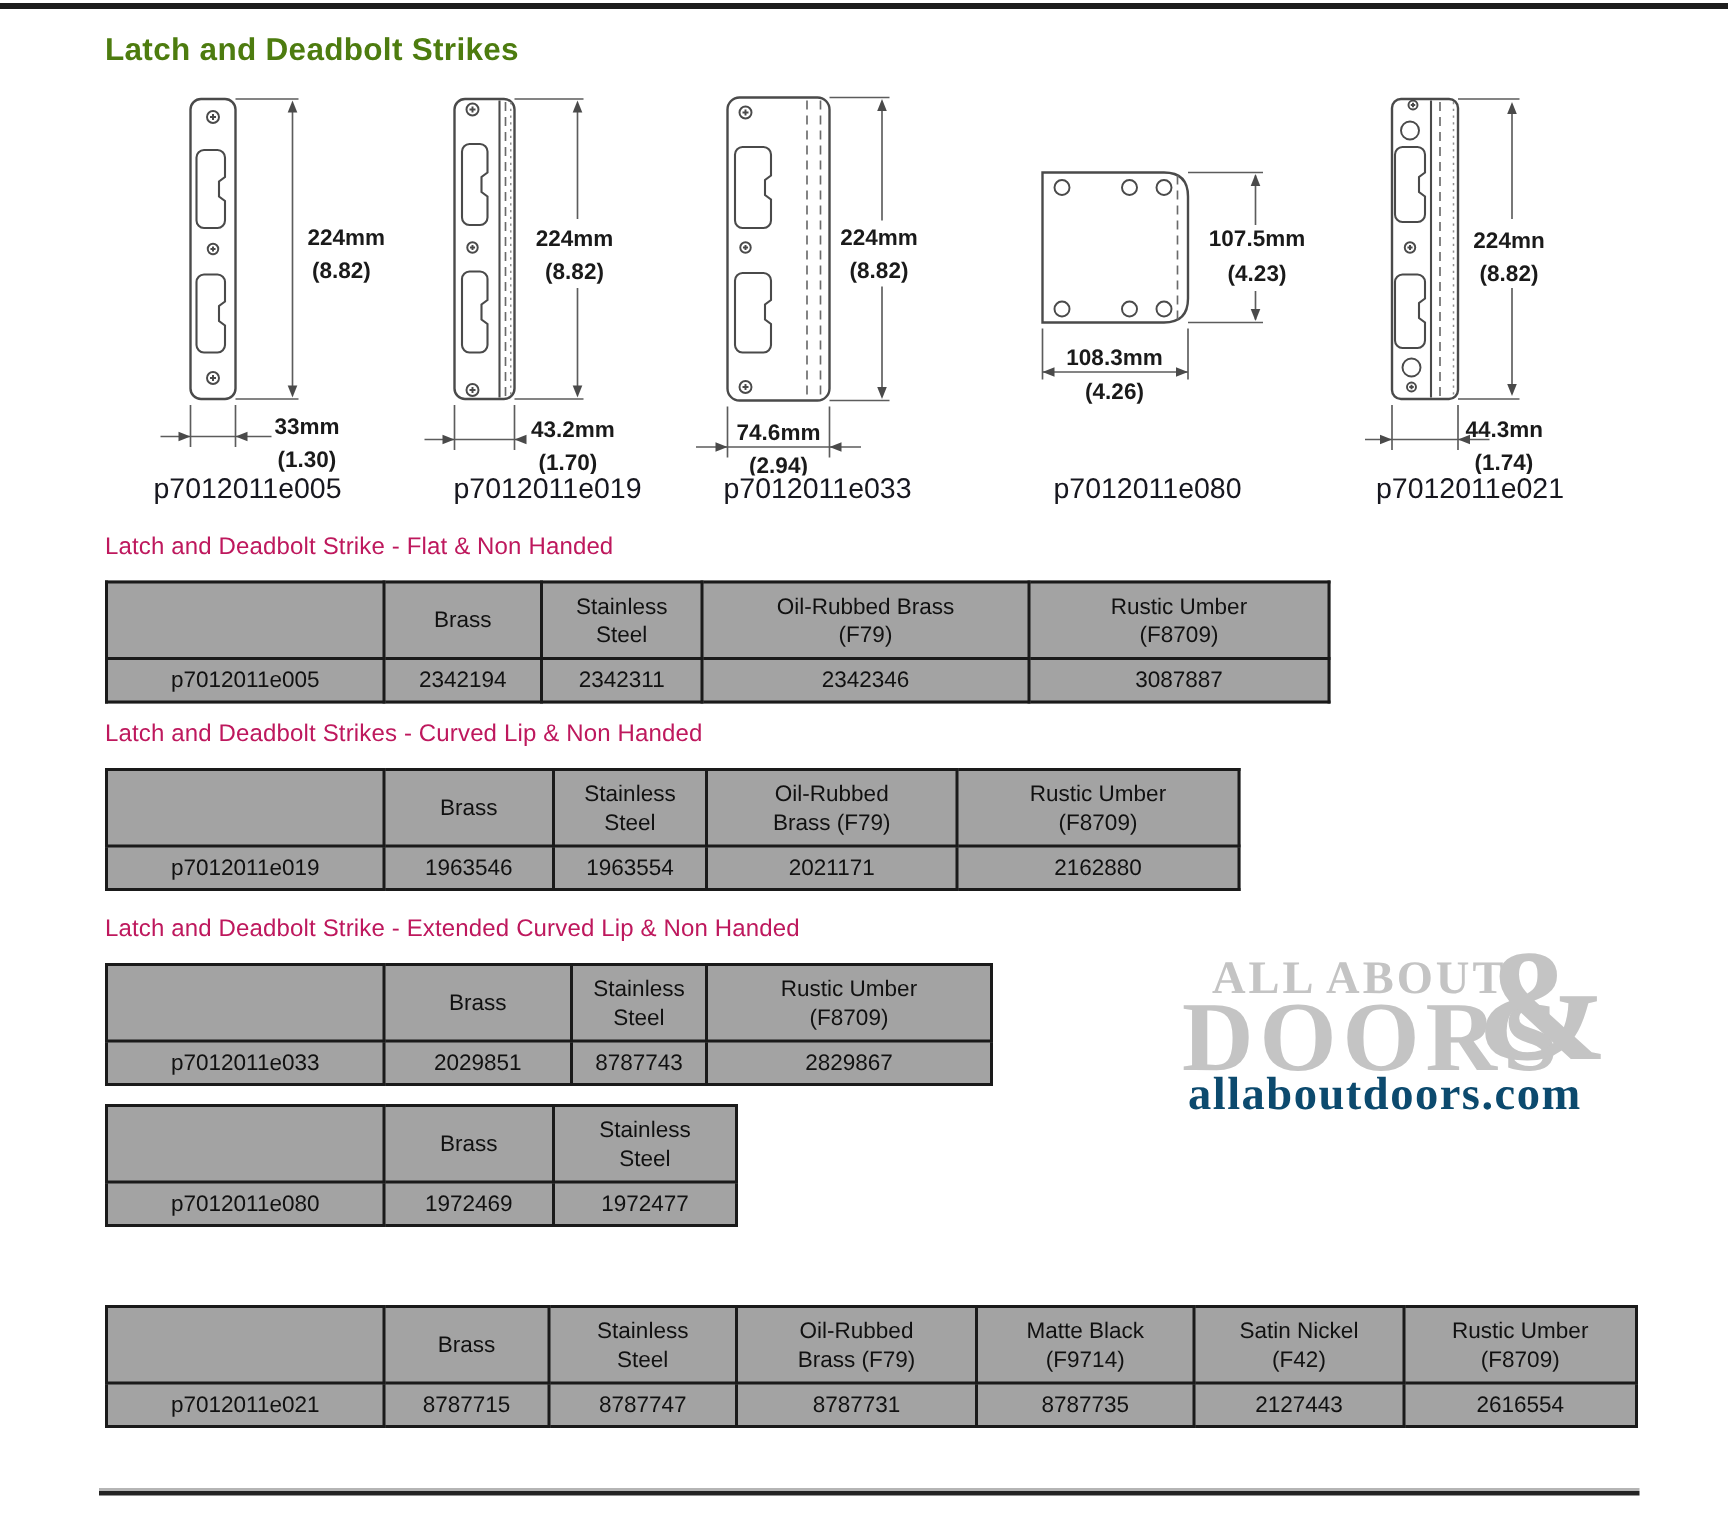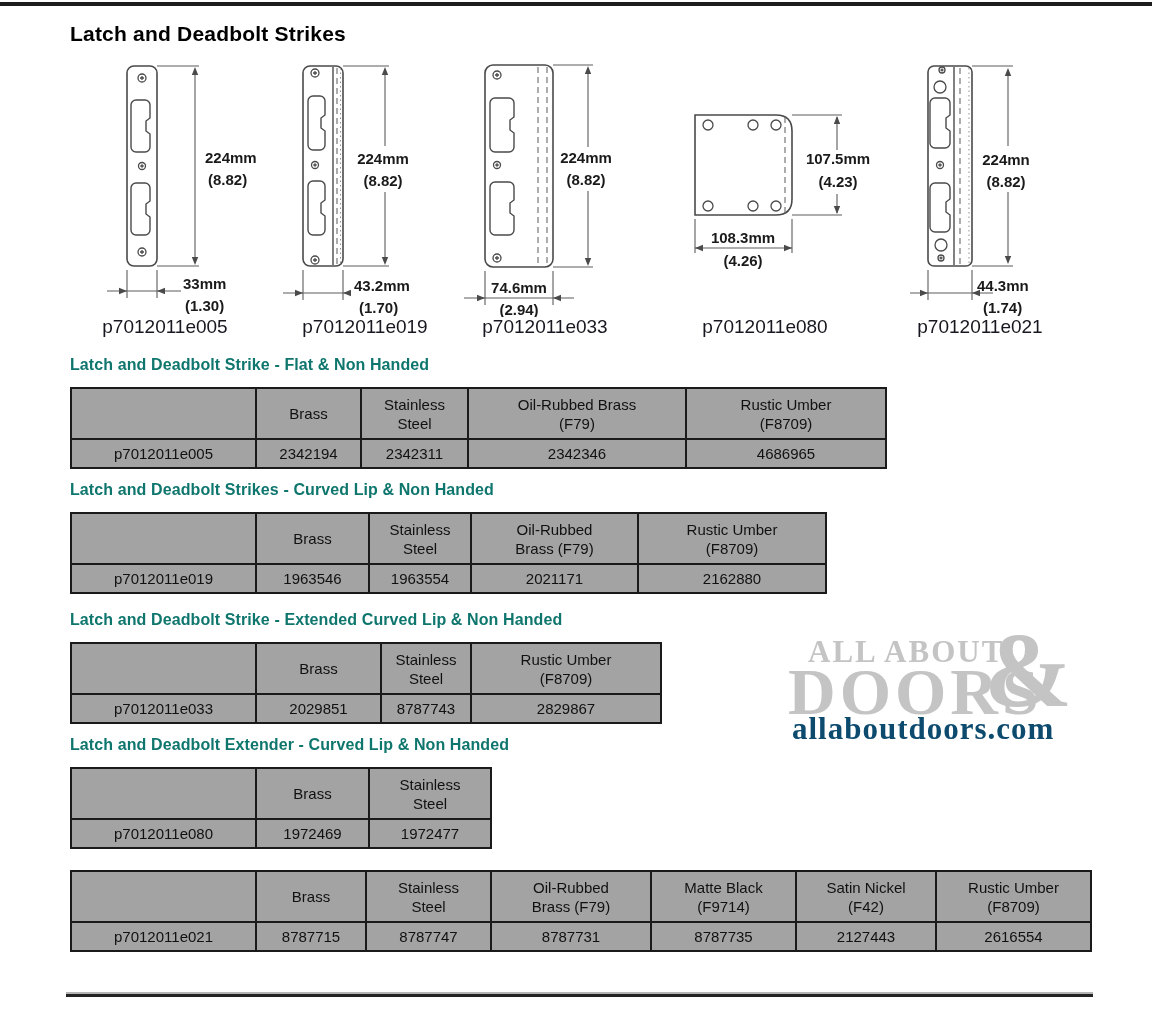--- a/index.html
+++ b/index.html
@@ -1,19 +1,19 @@
 <!DOCTYPE html>
 <html><head>
 <meta charset="utf-8">
 <style>
   html,body{margin:0;padding:0;background:#fff}
   .page{position:relative;width:1152px;height:1017px;background:#fff;overflow:hidden;
         font-family:"Liberation Sans",sans-serif;color:#111}
   .toprule{position:absolute;left:0;top:2px;width:1152px;height:4px;background:#1d1d1d}
-  .title{position:absolute;left:70px;top:22px;font-size:21px;font-weight:bold;color:#000000;letter-spacing:.2px}
+  .title{position:absolute;left:70px;top:22px;font-size:21px;font-weight:bold;color:#4d7c0f;letter-spacing:.2px}
 
   .diagram{position:absolute}
   #d1{left:95px;top:58px}
   #d2{left:270px;top:58px}
   #d3{left:450px;top:55px}
   #d4{left:680px;top:100px}
   #d5{left:905px;top:58px}
   .dlabel{position:absolute;width:190px;top:316px;text-align:center;font-size:19px;color:#17171f}
   #l1{left:70px}#l2{left:270px}#l3{left:450px}#l4{left:670px}#l5{left:885px}
 
@@ -21,21 +21,21 @@
   svg .sl{fill:none;stroke:#4a4a4a;stroke-width:1.4}
   svg .sc{fill:none;stroke:#4a4a4a;stroke-width:1.3}
   svg .dim{stroke:#5c5c5c;stroke-width:1.1;fill:none}
   svg .dash{stroke:#6a6a6a;stroke-width:1.1;stroke-dasharray:6 4;fill:none}
   svg .dots{stroke:#8f8f8f;stroke-width:1;stroke-dasharray:1.5 3;fill:none}
   svg .ah{fill:#4a4a4a;stroke:none}
   svg text.dt{font-family:"Liberation Sans",sans-serif;font-size:15px;font-weight:bold;fill:#1a1a1a}
 
   .section{position:absolute;left:70px}
   .s0{top:356px}.s1{top:481px}.s2{top:611px}.s3{top:736px}.s4{top:870px}
-  .section h2{margin:0 0 13px 0;font-size:16px;font-weight:bold;color:#0f766e;letter-spacing:.1px}
+  .section h2{margin:0 0 13px 0;font-size:16px;font-weight:normal;color:#be185d;letter-spacing:.1px}
   table{border-collapse:collapse;table-layout:fixed;background:#a3a3a3}
   th,td{border:2px solid #1a1a1a;text-align:center;font-size:15px;font-weight:normal;padding:0 4px;overflow:hidden}
   th{height:49px;white-space:pre-line;line-height:19px;vertical-align:middle}
   td{height:27px}
 
   .wm{position:absolute;left:788px;top:636px;width:290px;font-family:"Liberation Serif",serif;
       font-weight:bold;color:#c4c4c4;z-index:0}
   .wm .l1{font-size:31px;letter-spacing:2px;margin-left:20px;line-height:32px}
   .wm .l2{font-size:66px;letter-spacing:4px;line-height:42px;margin-top:3px}
   .wm .amp{position:absolute;left:196px;top:-18px;font-size:106px;line-height:106px}
@@ -235,21 +235,21 @@
             <th>Rustic Umber
 (F8709)</th>
           </tr>
         </thead>
         <tbody>
           <tr>
             <td>p7012011e005</td>
             <td>2342194</td>
             <td>2342311</td>
             <td>2342346</td>
-            <td>4686965</td>
+            <td>3087887</td>
           </tr>
         </tbody>
       </table>
   </div>
   <div class="section s1">
     <h2>Latch and Deadbolt Strikes - Curved Lip &amp; Non Handed</h2>
     <table>
         <colgroup>
           <col style="width: 185px;">
           <col style="width: 113px;">
@@ -303,21 +303,20 @@
           <tr>
             <td>p7012011e033</td>
             <td>2029851</td>
             <td>8787743</td>
             <td>2829867</td>
           </tr>
         </tbody>
       </table>
   </div>
   <div class="section s3">
-    <h2>Latch and Deadbolt Extender - Curved Lip &amp; Non Handed</h2>
     <table>
         <colgroup>
           <col style="width: 185px;">
           <col style="width: 113px;">
           <col style="width: 122px;">
         </colgroup>
         <thead>
           <tr>
             <th></th>
             <th>Brass</th>

